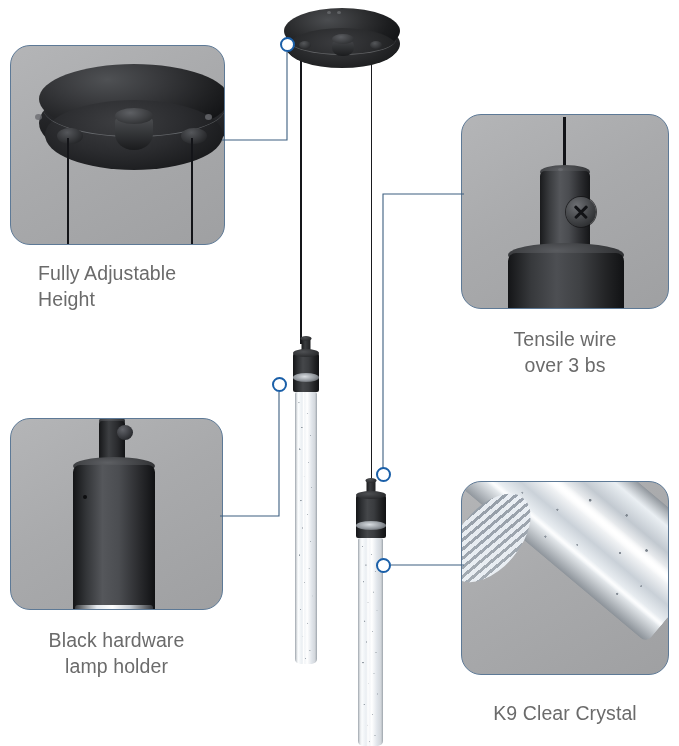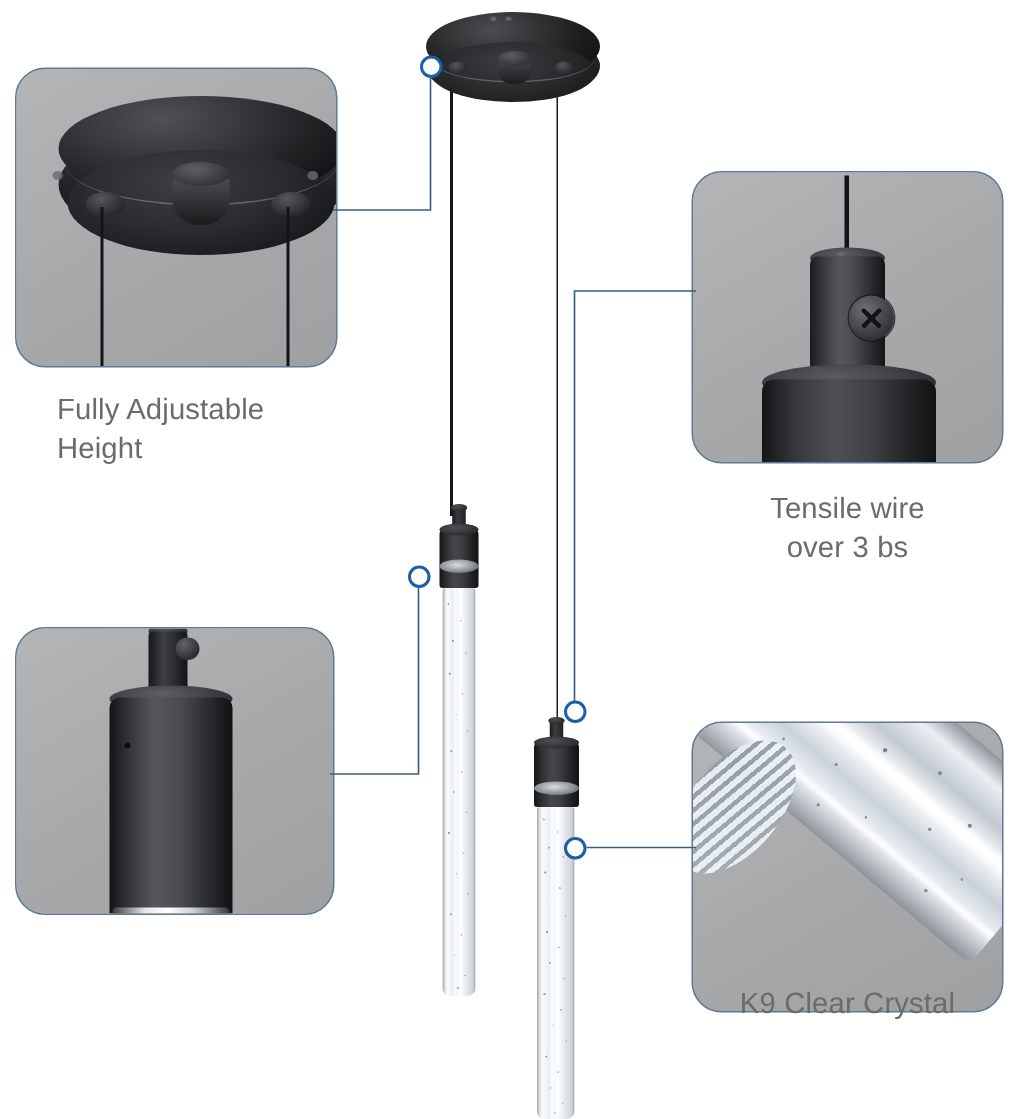--- a/index.html
+++ b/index.html
@@ -411,27 +411,29 @@
     <div class="panel-inner">
       <div class="nk-top"></div>
       <div class="nk"></div>
       <div class="knob"></div>
       <div class="tube-top"></div>
       <div class="tube"></div>
       <div class="hole"></div>
       <div class="glass"></div>
     </div>
   </div>
+  <div class="caption center" style="left:10px;top:627px;width:213px;">Black hardware
+lamp holder</div>
 
   <div class="panel p4" style="left:461px;top:481px;width:208px;height:194px;">
     <div class="panel-inner">
       <div class="rodwrap">
         <div class="body"></div>
         <div class="bubbles"></div>
         <div class="hl"></div>
         <div class="hl2"></div>
       </div>
       <div class="endcap"></div>
     </div>
   </div>
-  <div class="caption center" style="left:461px;top:656px;width:208px;">K9 Clear Crystal</div>
+  <div class="caption center" style="left:461px;top:700px;width:208px;">K9 Clear Crystal</div>
 
 </div>
 
 </body></html>

